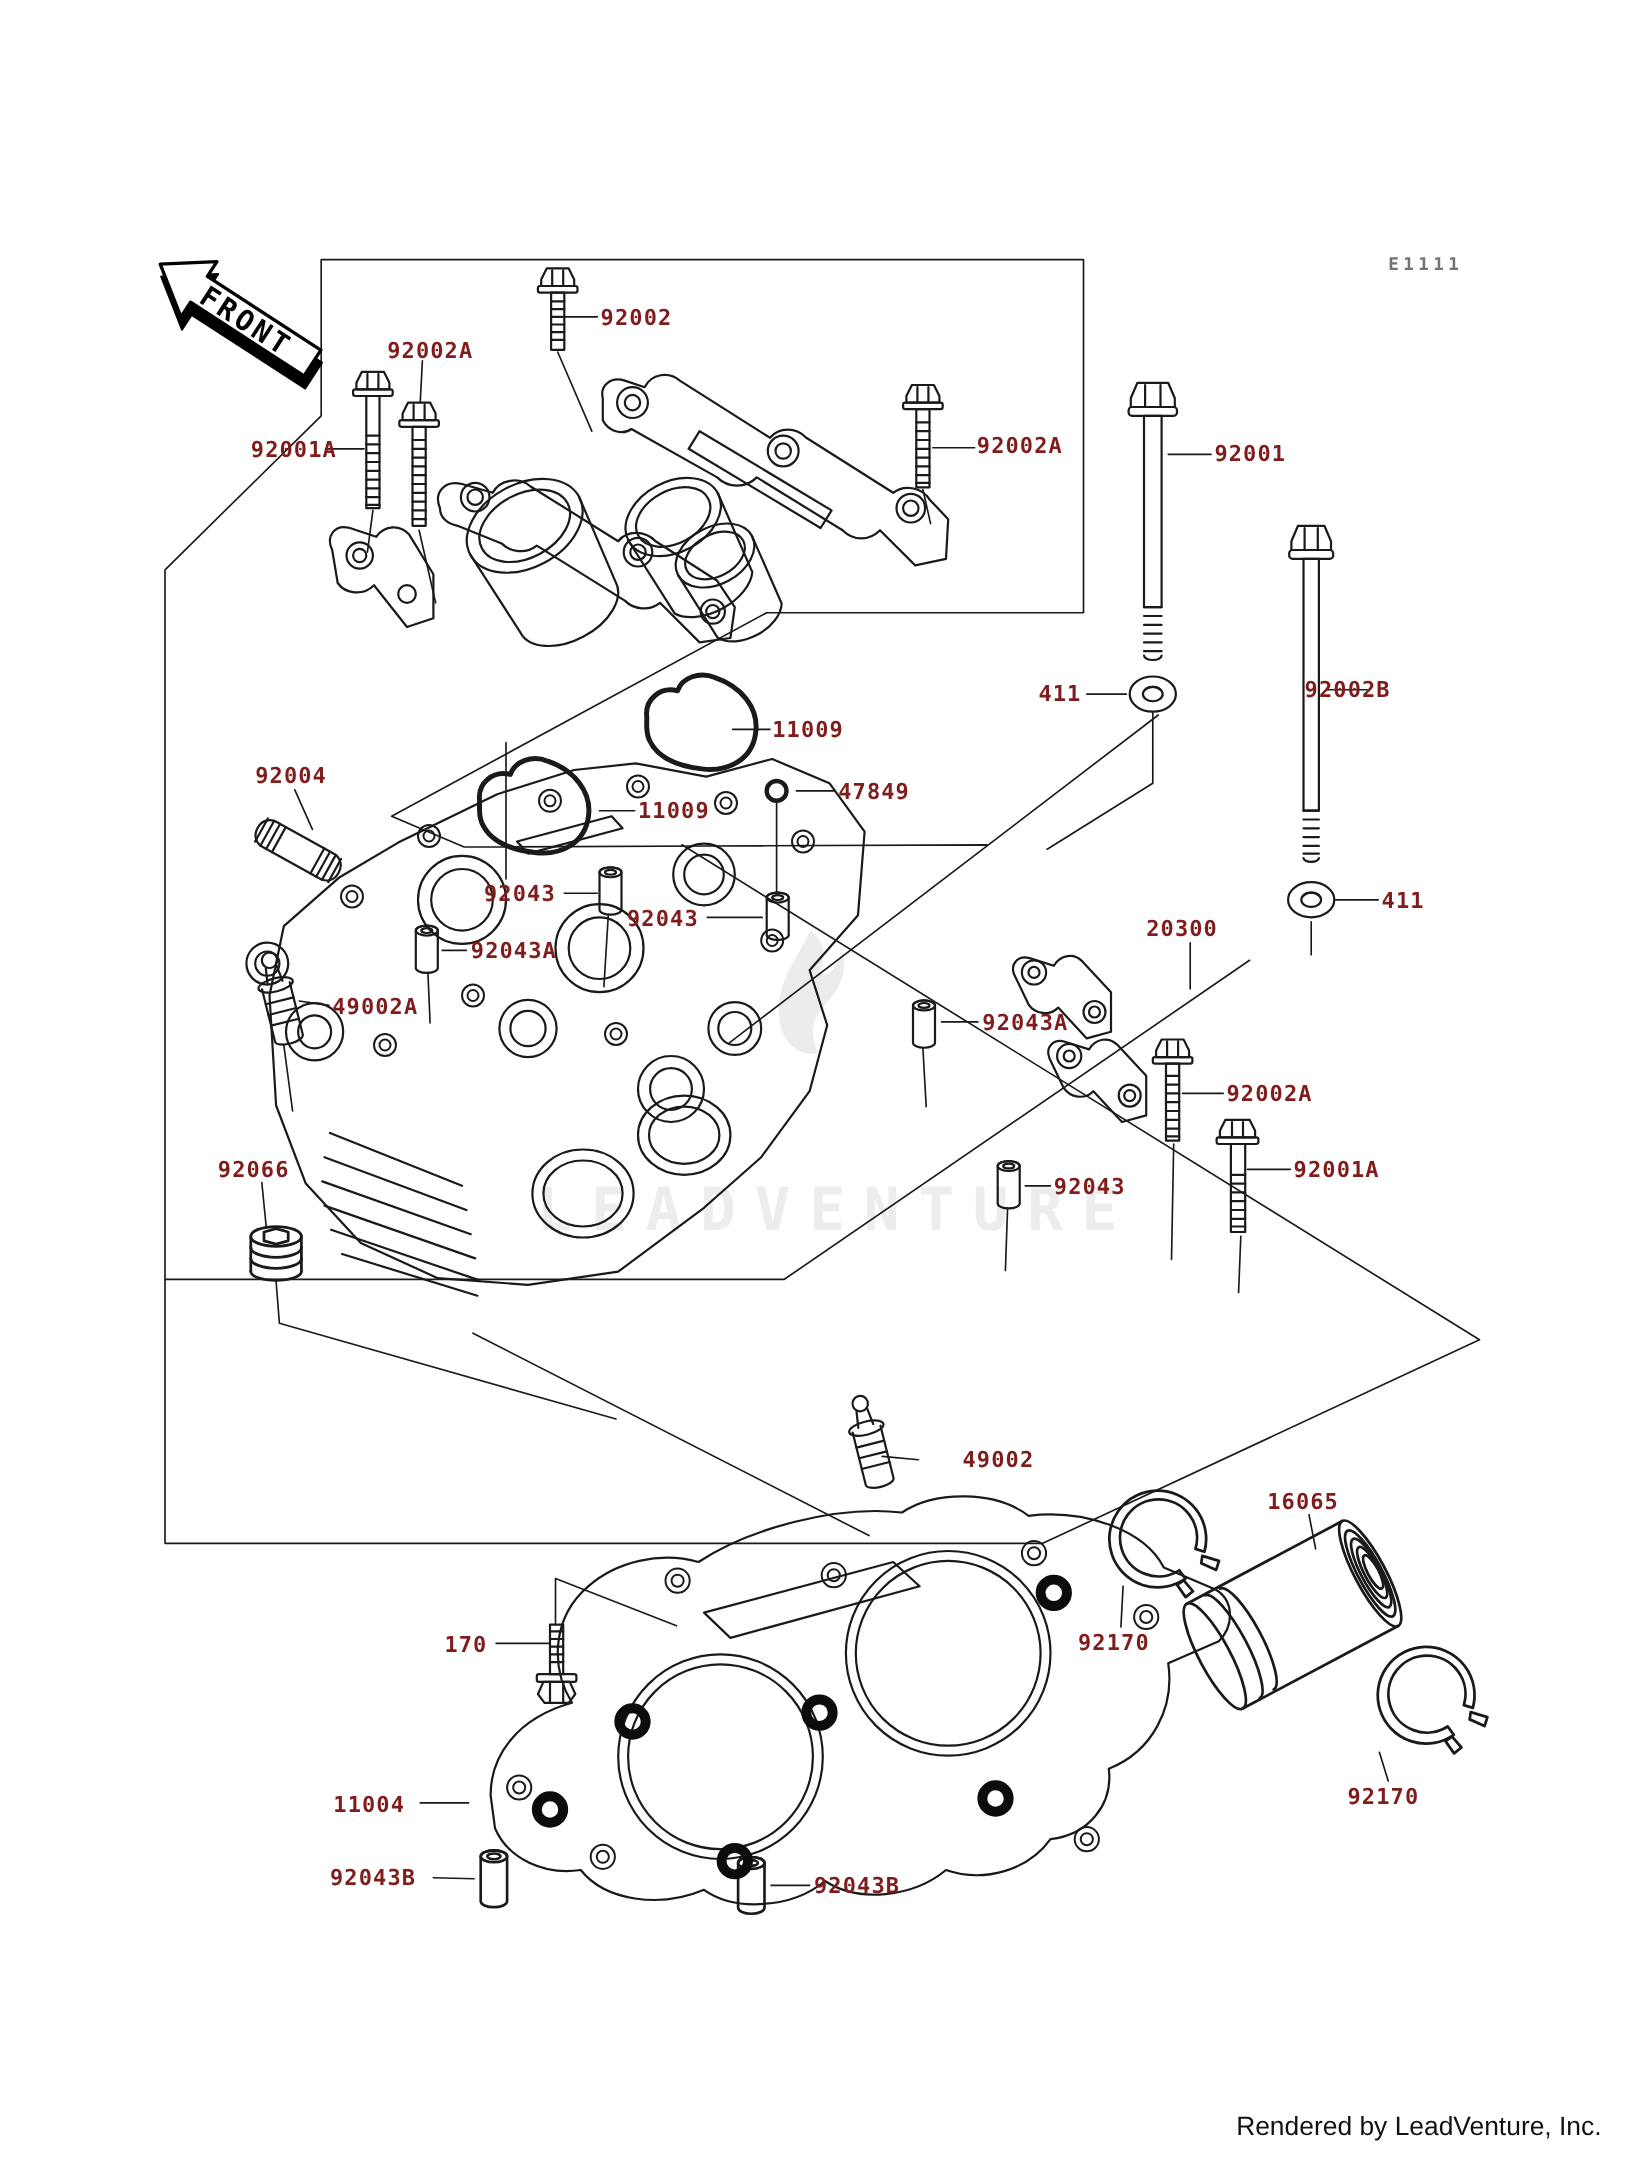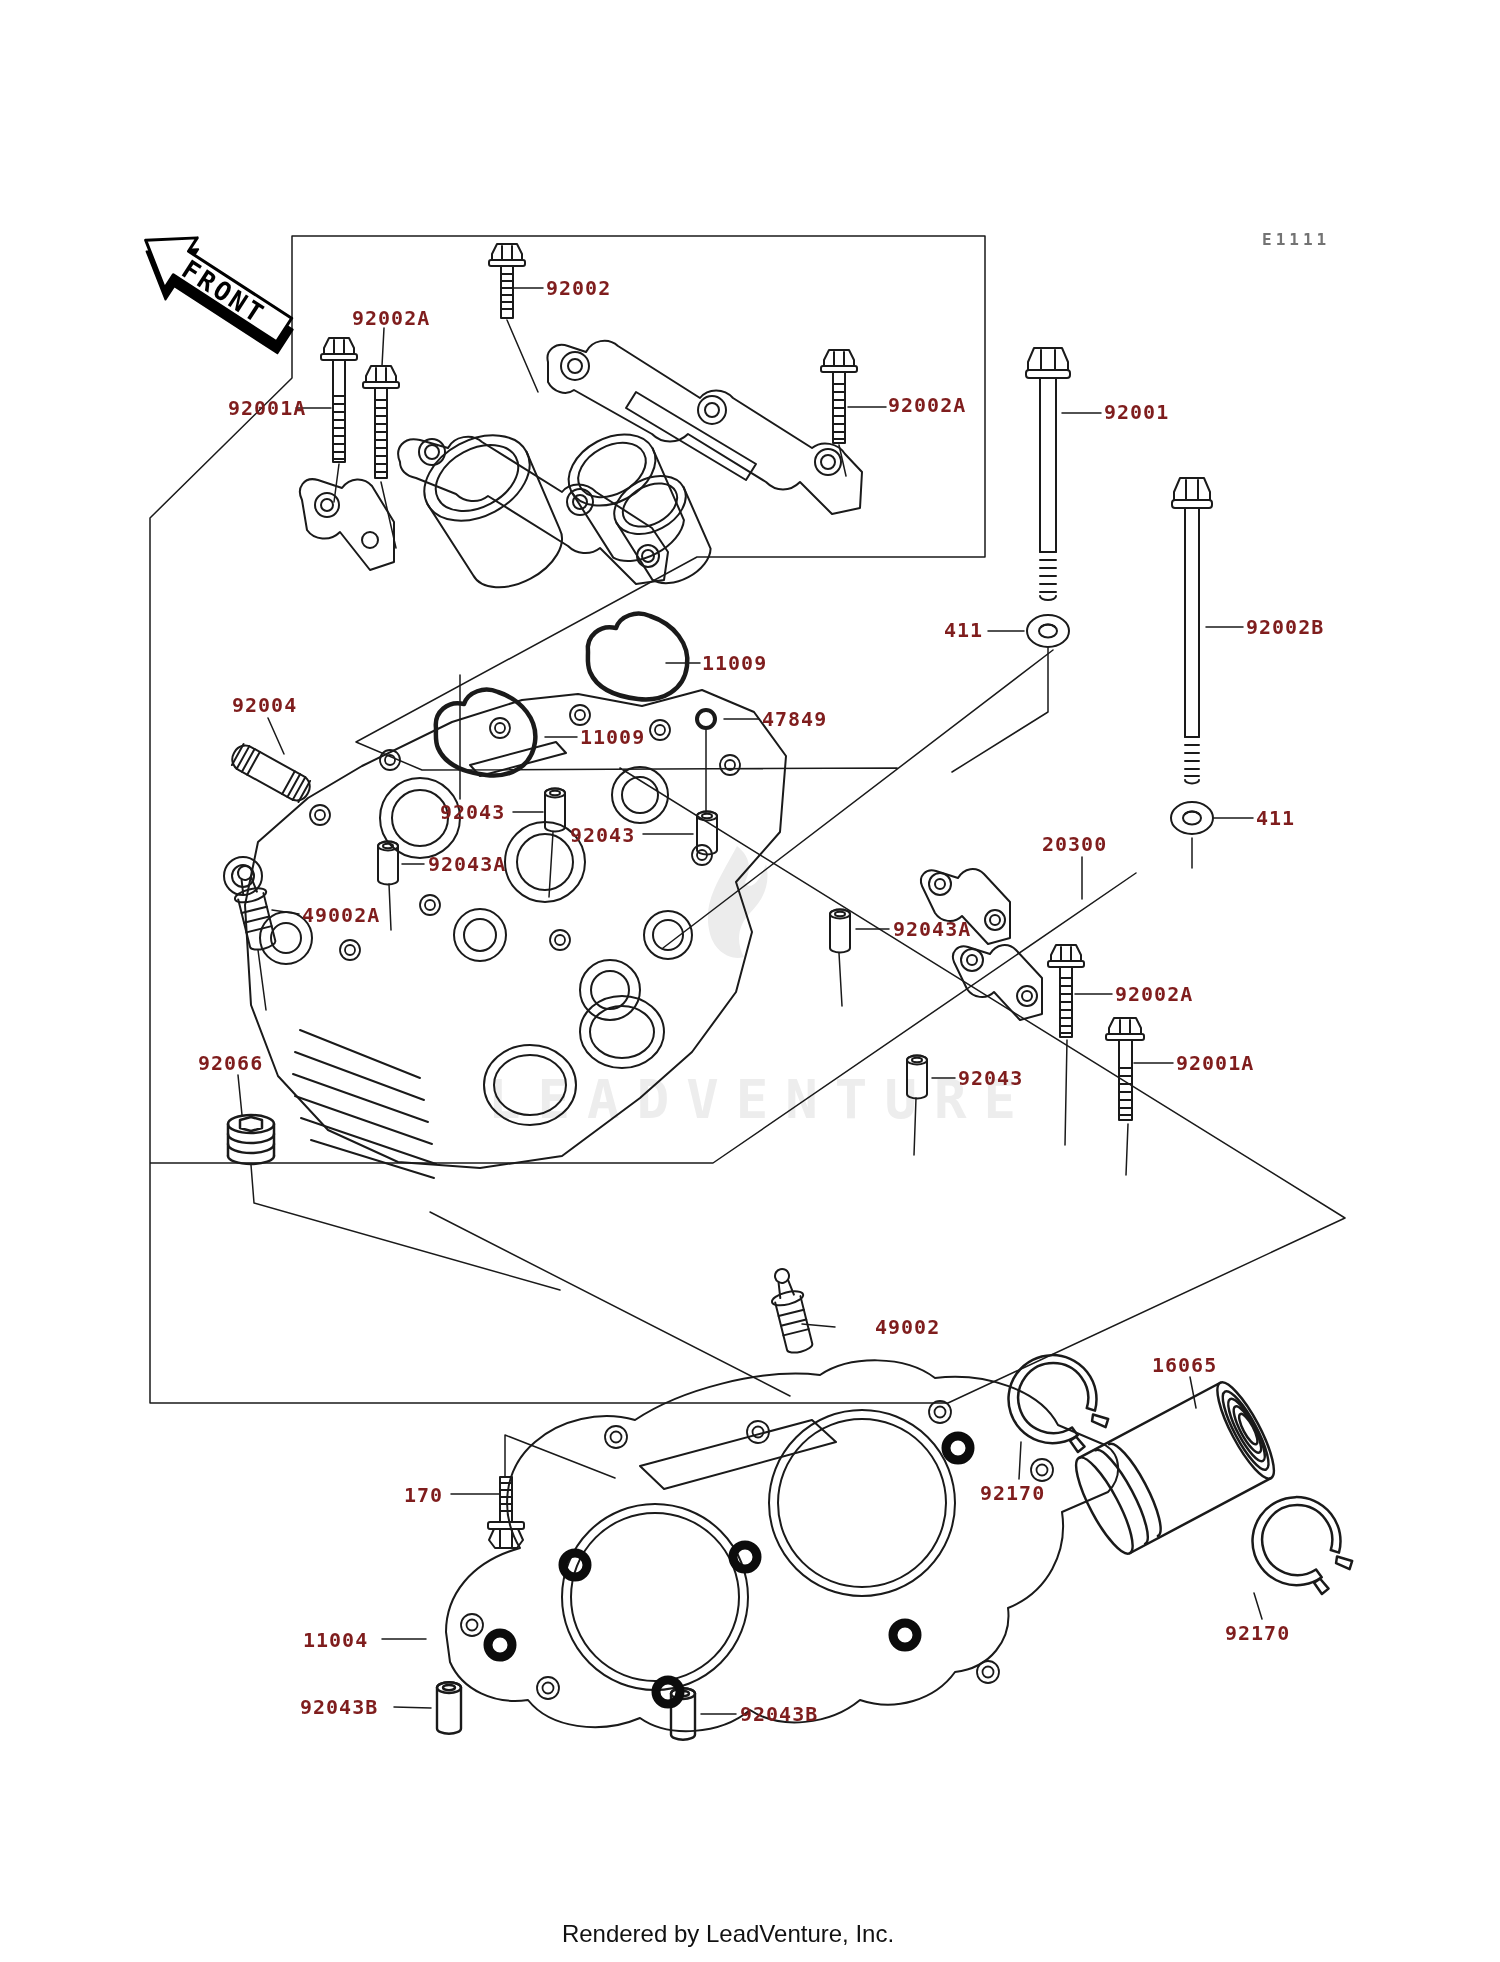--- a/index.html
+++ b/index.html
@@ -3,21 +3,21 @@
 <meta charset="utf-8">
 <style>
   html,body{margin:0;padding:0;background:#fff;}
   #page{position:relative;width:1500px;height:1962px;background:#fff;overflow:hidden;
         font-family:"DejaVu Sans Mono",monospace;}
   #artwork{position:absolute;left:0;top:0;}
   .part-label{position:absolute;font:bold 20px "DejaVu Sans Mono",monospace;
               letter-spacing:1px;color:#7f1d1d;white-space:nowrap;line-height:22px;}
   #code-label{position:absolute;left:1262px;top:230px;font:bold 16px "DejaVu Sans Mono",monospace;
               letter-spacing:4px;color:#737373;}
-  #footer-text{position:absolute;left:0;top:1920px;width:1456px;text-align:center;
+  #footer-text{position:absolute;left:0;top:1920px;width:1456px;text-align:right;
                font:24px "Liberation Sans",sans-serif;color:#111;}
 </style>
 </head>
 <body>
 
 <div id="page">
 
 <svg id="artwork" width="1500" height="1962" viewBox="0 0 1500 1962" fill="none" stroke="#1a1a1a" stroke-width="2" stroke-linecap="round" stroke-linejoin="round">
 
   <g stroke="none">
@@ -349,21 +349,21 @@
       <circle cx="958" cy="1448" r="12"></circle>
     </g>
   </g>
 </svg>
 
 <div class="part-label" style="left:546px;top:277px">92002</div>
 <div class="part-label" style="left:352px;top:307px">92002A</div>
 <div class="part-label" style="left:228px;top:397px">92001A</div>
 <div class="part-label" style="left:888px;top:394px">92002A</div>
 <div class="part-label" style="left:1104px;top:401px">92001</div>
-<div class="part-label" style="left:1246px;top:616px">92002B</div>
+<div class="part-label" style="left:1186px;top:616px">92002B</div>
 <div class="part-label" style="left:944px;top:619px">411</div>
 <div class="part-label" style="left:702px;top:652px">11009</div>
 <div class="part-label" style="left:580px;top:726px">11009</div>
 <div class="part-label" style="left:762px;top:708px">47849</div>
 <div class="part-label" style="left:232px;top:694px">92004</div>
 <div class="part-label" style="left:440px;top:801px">92043</div>
 <div class="part-label" style="left:570px;top:824px">92043</div>
 <div class="part-label" style="left:428px;top:853px">92043A</div>
 <div class="part-label" style="left:302px;top:904px">49002A</div>
 <div class="part-label" style="left:198px;top:1052px">92066</div>

